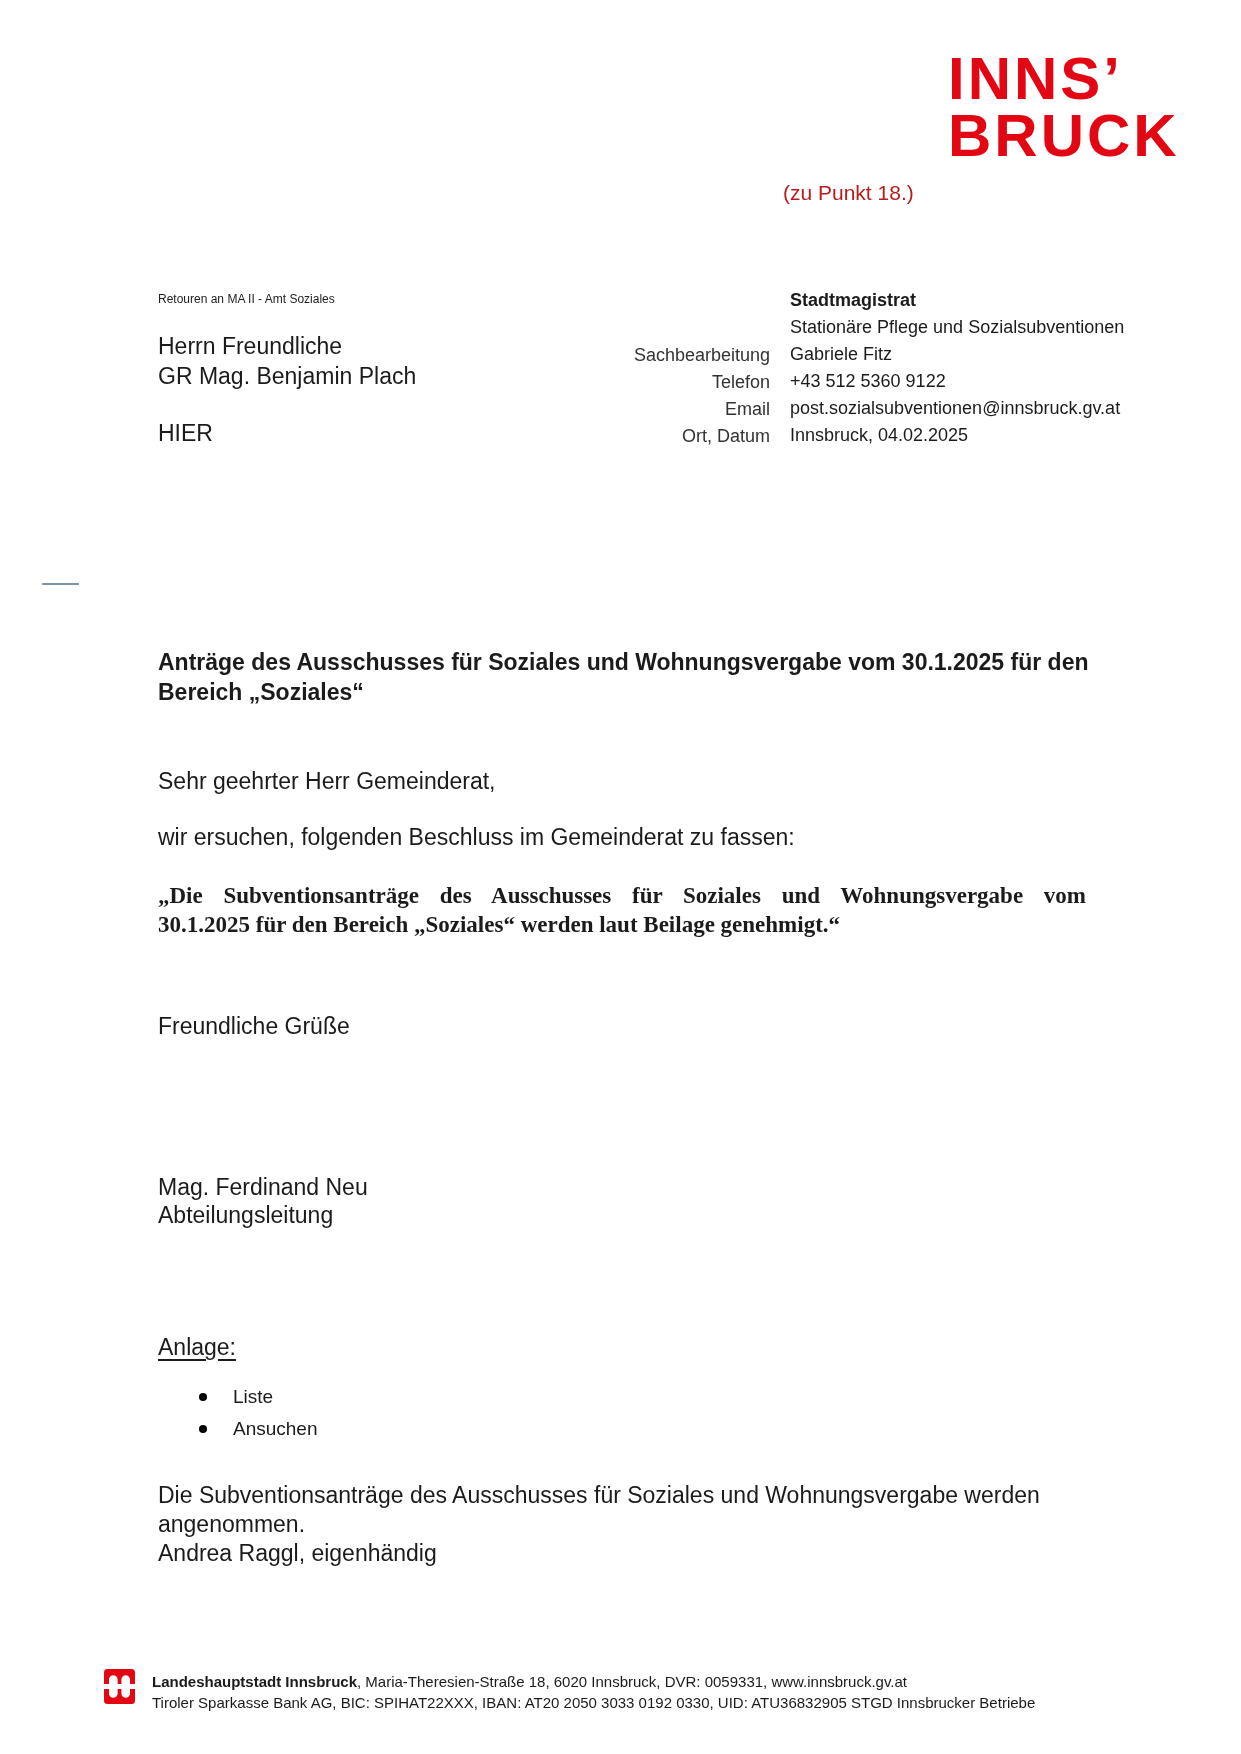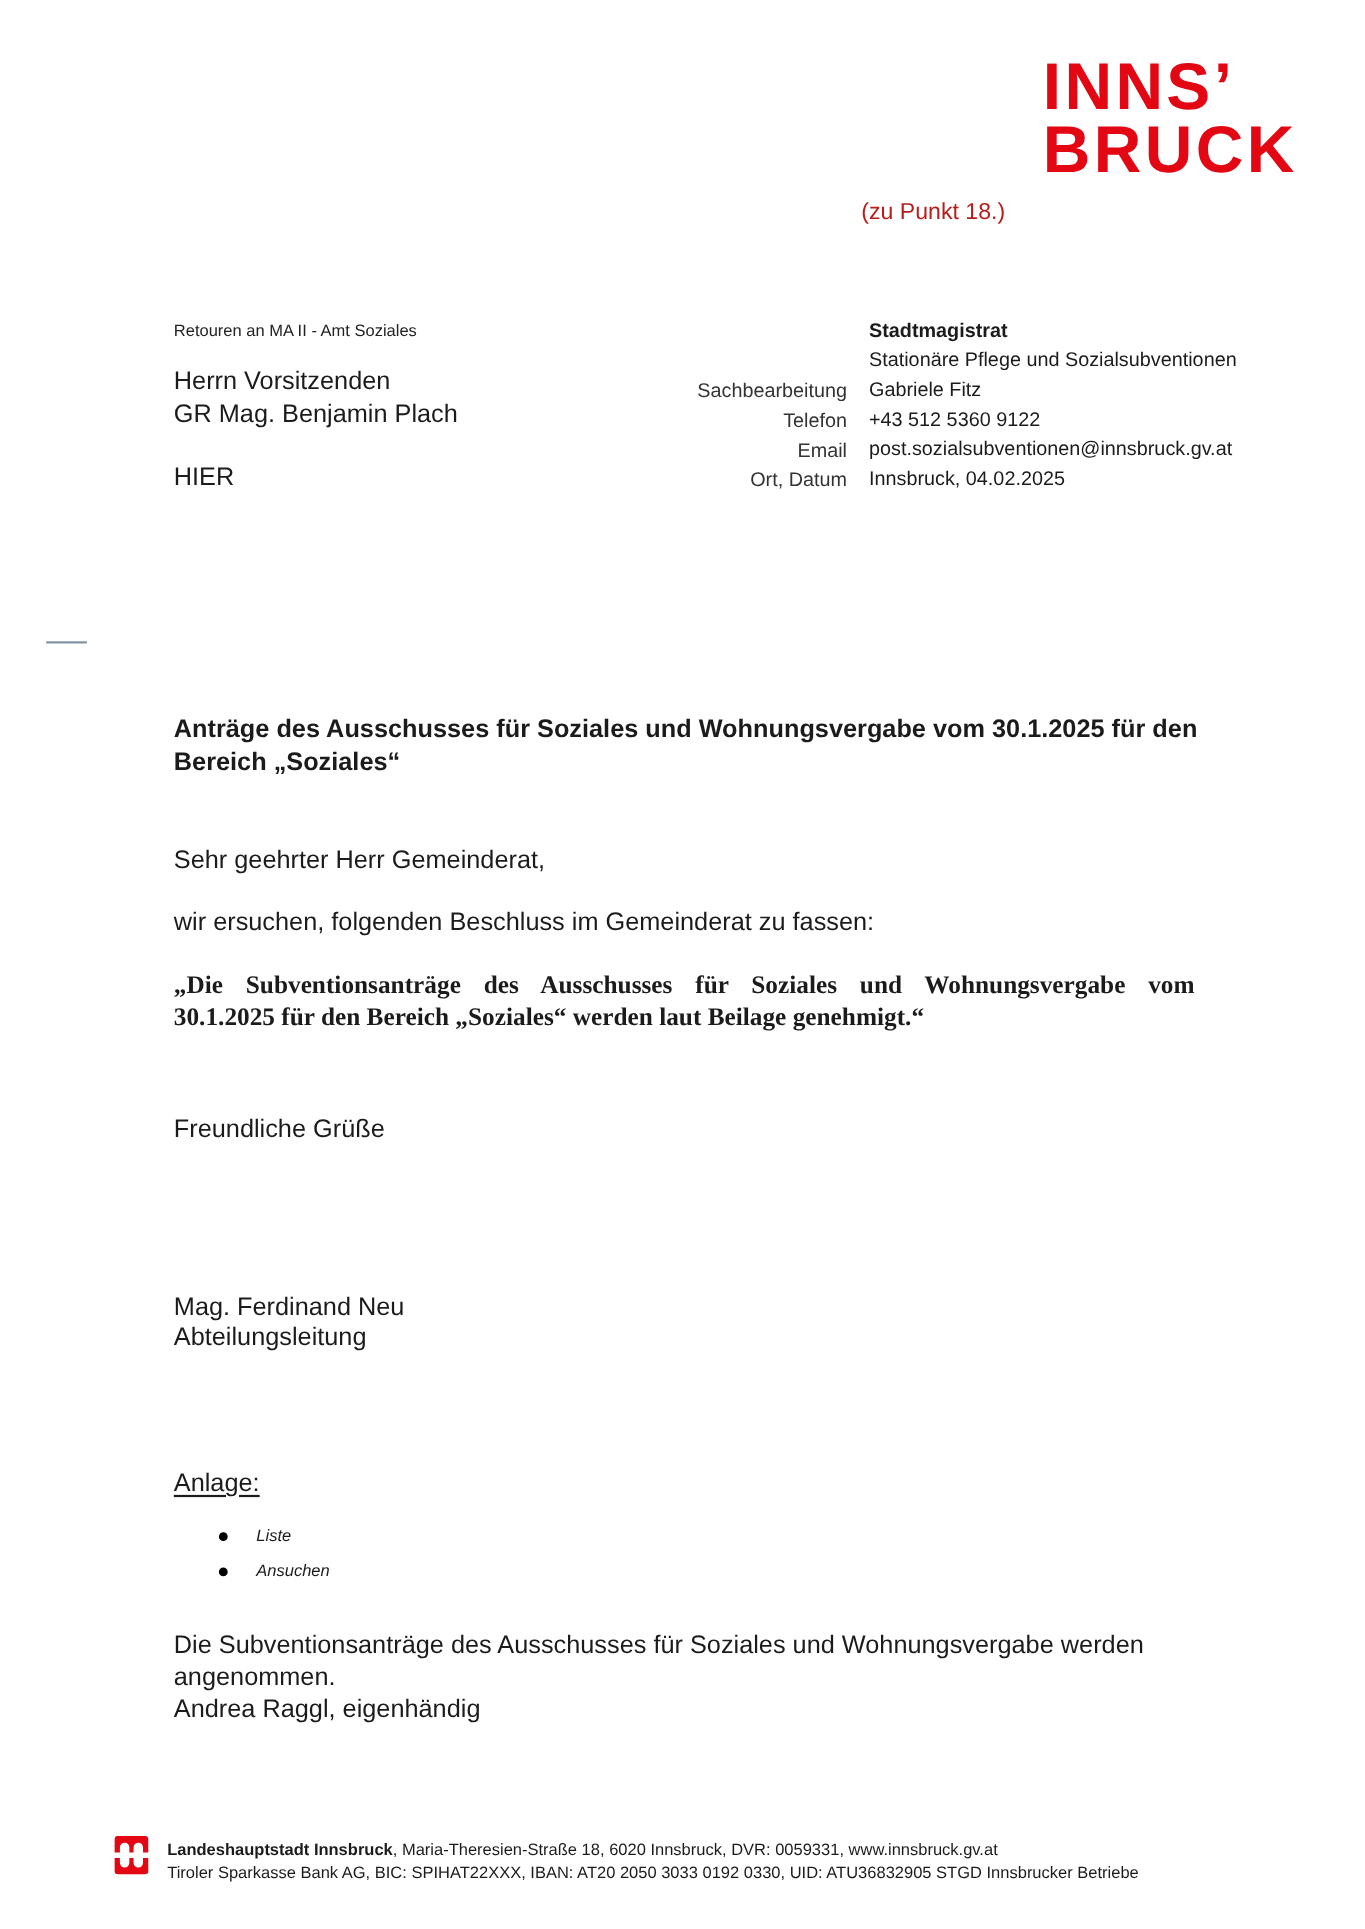--- a/index.html
+++ b/index.html
@@ -21,21 +21,21 @@
     line-height:57px;
     letter-spacing:3px;
     color:#e30613;
     white-space:nowrap;
   }
 
   
   .note{left:783px;top:181px;font-size:21px;color:#b91c1c;}
 
   
-  .return-line{left:158px;top:292px;font-size:15px;color:#222222;text-align:right;}
+  .return-line{left:158px;top:292px;font-size:12px;color:#222222;text-align:right;}
   .recipient{left:158px;top:331px;font-size:23px;line-height:30px;}
   .hier{left:158px;top:420px;font-size:23px;}
 
   
   .sender-labels{
     left:558px;top:342px;width:212px;
     text-align:right;font-size:18px;line-height:27px;color:#333333;
   }
   .sender-values{left:790px;top:287px;font-size:18px;line-height:27px;}
   .sender-values .org{font-weight:700;}
@@ -49,21 +49,21 @@
   
   .salutation{left:158px;top:768px;font-size:23px;}
   .request{left:158px;top:824px;font-size:23px;}
   .resolution{left:158px;top:881px;width:928px;font-size:23px;font-weight:700;line-height:29px;font-family:Liberation Serif, serif;}
   .resolution .just{text-align:justify;text-align-last:justify;}
   .closing{left:158px;top:1013px;font-size:23px;}
   .signer{left:158px;top:1173px;font-size:23px;line-height:28px;}
 
   
   .anlage{left:158px;top:1334px;font-size:23px;text-decoration:underline;text-underline-offset:4px;}
-  .attach{left:197px;top:1381px;font-size:15px;list-style:none;margin:0;padding:0;font-style:italic;}
+  .attach{left:197px;top:1381px;font-size:19px;list-style:none;margin:0;padding:0;}
   .attach li{position:relative;padding-left:36px;line-height:32px;}
   .attach .dot{
     position:absolute;left:2px;top:12px;
     width:8px;height:8px;border-radius:50%;background:#000;
   }
 
   
   .decision{left:158px;top:1481px;width:960px;font-size:23px;line-height:29px;}
   .decision .heading{text-decoration:underline;text-underline-offset:4px;}
 
@@ -80,21 +80,21 @@
   <div class="abs logo">
     <div>INNS’</div>
     <div>BRUCK</div>
   </div>
 
   <div class="abs note">(zu Punkt 18.)</div>
 
   <div class="abs return-line">Retouren an MA II - Amt Soziales</div>
 
   <div class="abs recipient">
-    <div>Herrn Vorsitzenden</div>
+    <div>Herrn Freundliche</div>
     <div>GR Mag. Benjamin Plach</div>
   </div>
   <div class="abs hier">HIER</div>
 
   <div class="abs sender-labels">
     <div>Sachbearbeitung</div>
     <div>Telefon</div>
     <div>Email</div>
     <div>Ort, Datum</div>
   </div>

